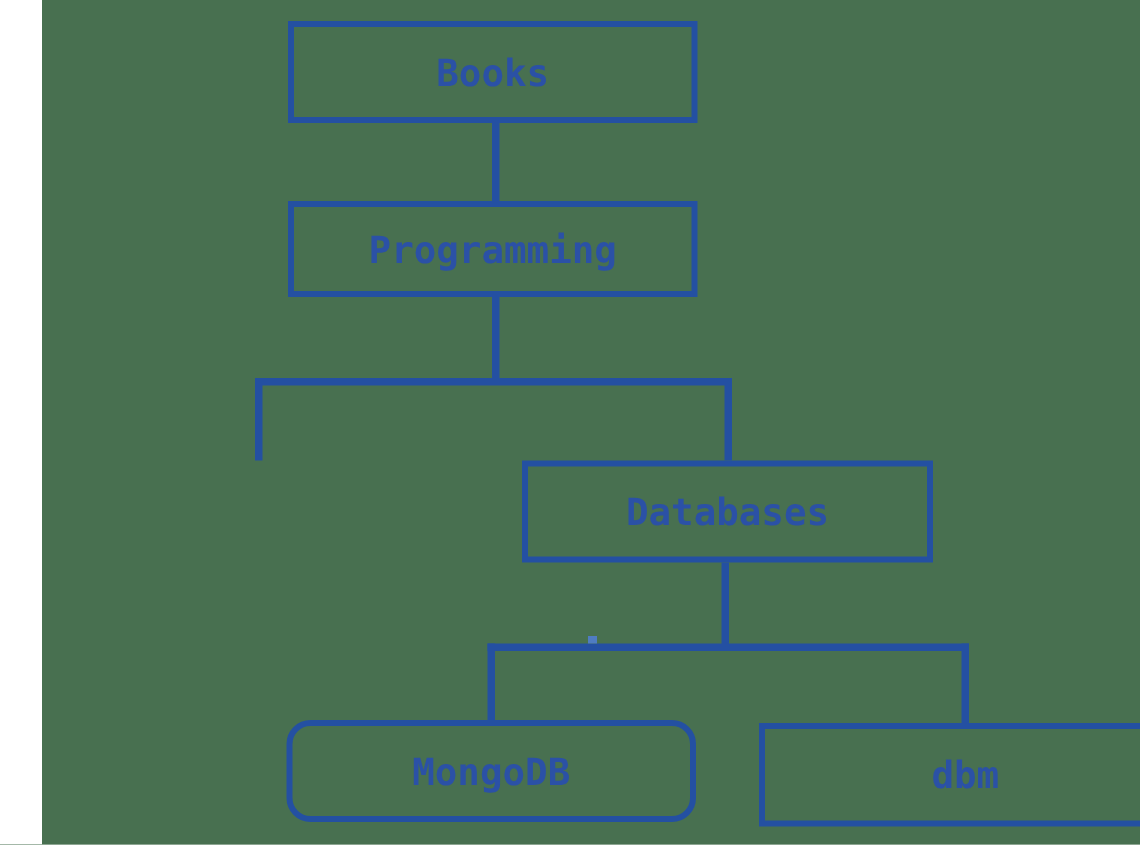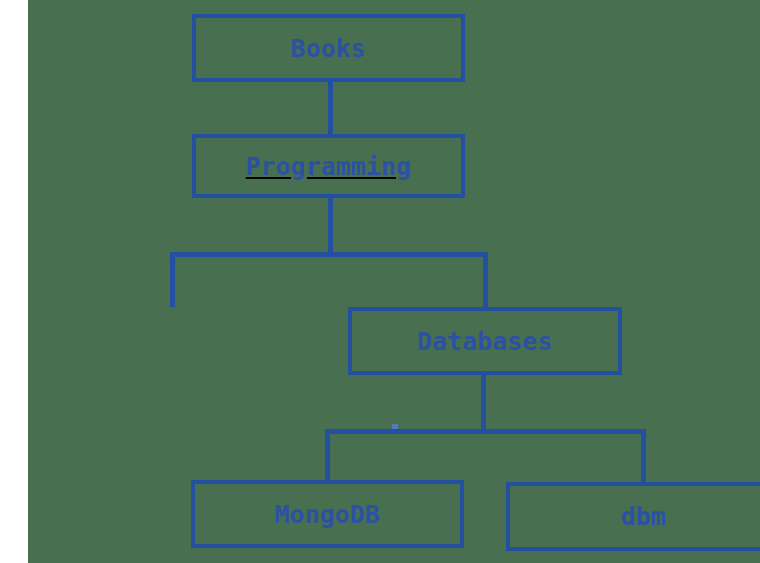--- a/index.html
+++ b/index.html
@@ -41,24 +41,24 @@
     white-space: nowrap;
     font-family: "DejaVu Sans Mono", "Liberation Mono", monospace;
   }
   .artifact {
     position: absolute;
     background: var(--artifact);
   }
 
   
   .n-books       { left: 164px; top: 14px;  width: 273px; height: 68px; }
-  .n-programming { left: 164px; top: 134px; width: 273px; height: 64px; text-decoration: underline; }
+  .n-programming { left: 164px; top: 134px; width: 273px; height: 64px; }
   .n-languages   { left: 10px;  top: 307px; width: 275px; height: 68px; }
   .n-databases   { left: 320px; top: 307px; width: 274px; height: 68px; }
-  .n-mongodb     { left: 163px; top: 480px; width: 273px; height: 68px; }
+  .n-mongodb     { left: 163px; top: 480px; width: 273px; height: 68px; border-radius: 16px; }
   .n-dbm         { left: 478px; top: 482px; width: 275px; height: 69px; }
 
   
   .e-books-prog      { left: 300px; top: 82px;  width: 5px;   height: 52px; }
   .e-prog-stem       { left: 300px; top: 198px; width: 5px;   height: 56px; }
   .e-prog-hbar       { left: 142px; top: 252px; width: 318px; height: 5px; }
   .e-drop-languages  { left: 142px; top: 252px; width: 5px;   height: 55px; }
   .e-drop-databases  { left: 455px; top: 252px; width: 5px;   height: 55px; }
   .e-db-stem         { left: 453px; top: 375px; width: 5px;   height: 56px; }
   .e-db-hbar         { left: 297px; top: 429px; width: 321px; height: 5px; }

